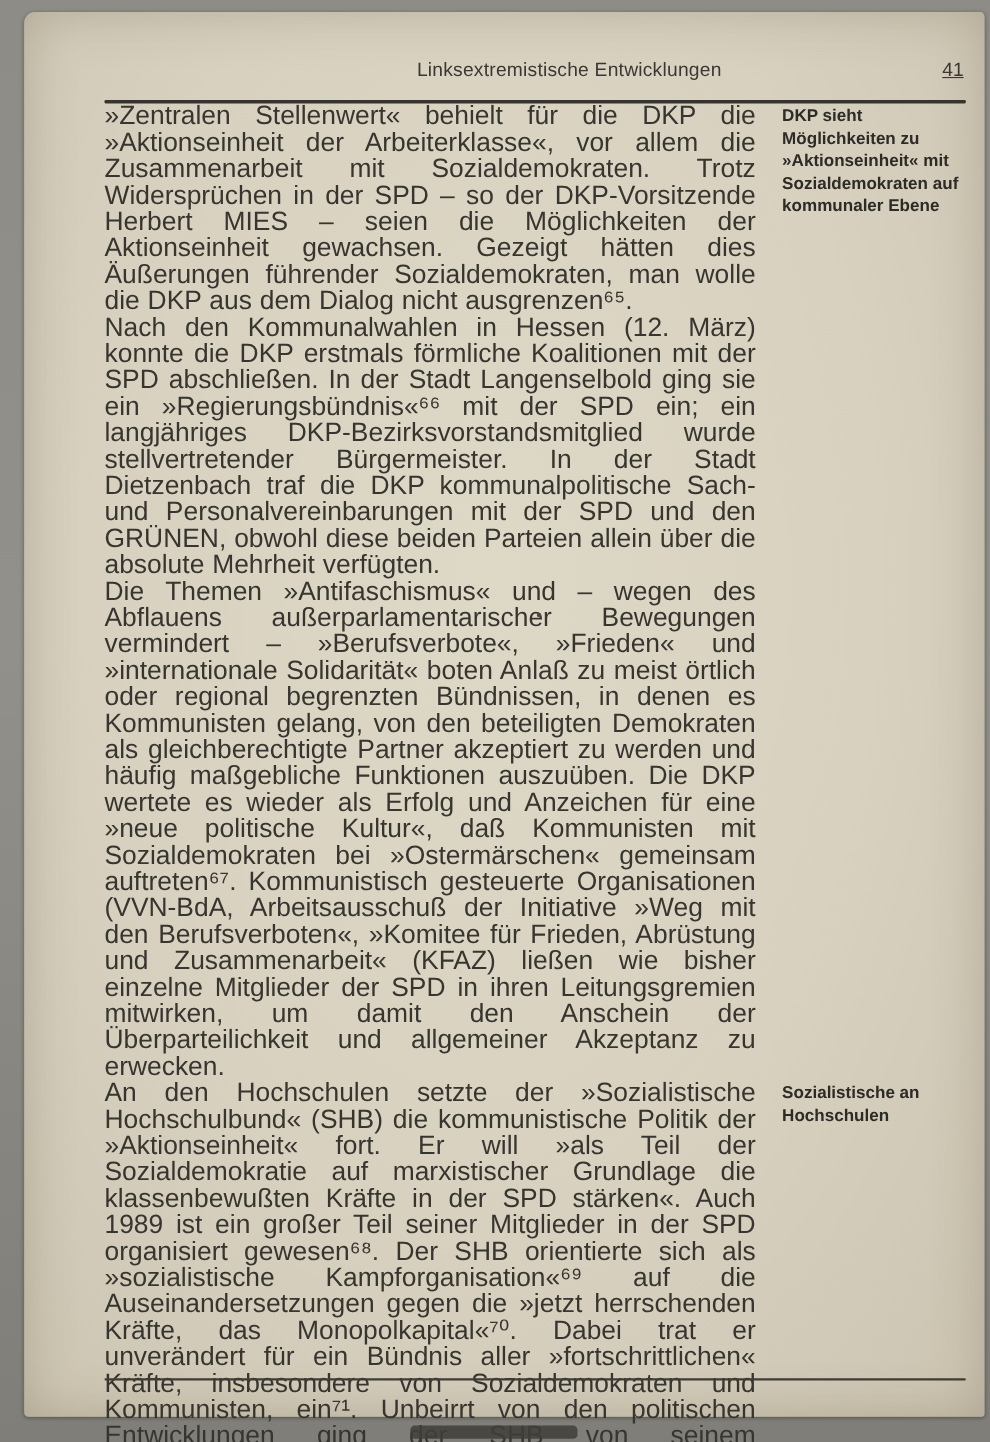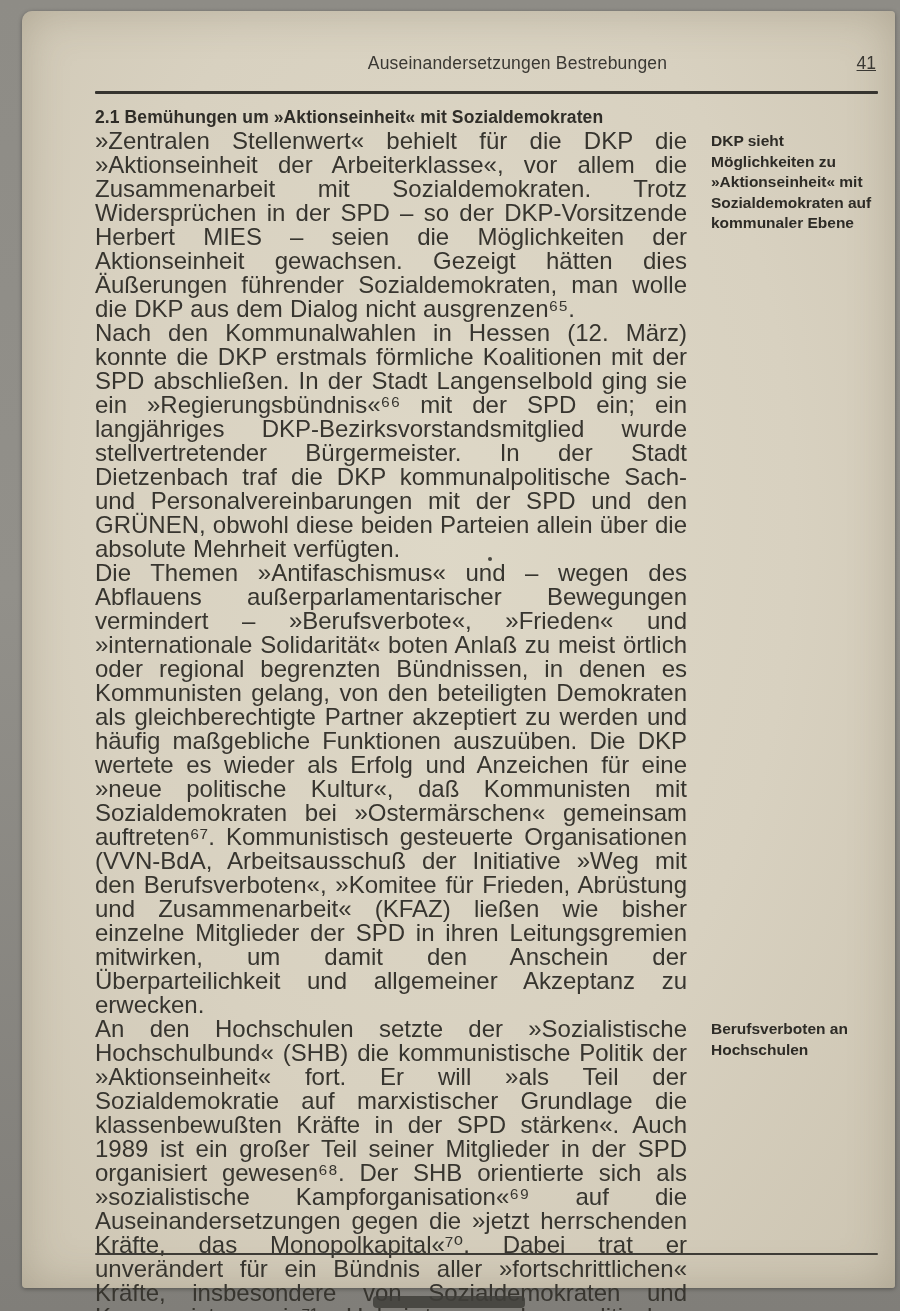--- a/index.html
+++ b/index.html
@@ -58,44 +58,43 @@
 </style>
 </head>
 <body>
 
 <div class="scan">
   <div class="paper">
 
     <div class="type-area">
 
       <header class="page-header">
-        <span class="running-title">Auseinandersetzungen Bestrebungen</span>
+        <span class="running-title">Linksextremistische Entwicklungen</span>
         <span class="page-number">41</span>
       </header>
 
       <div class="header-rule"></div>
 
-      <h2 class="section-heading">2.1 Bemühungen um »Aktionseinheit« mit Sozialdemokraten</h2>
 
       <section class="para-block first">
         <p class="body-text" lang="de">»Zentralen Stellenwert« behielt für die DKP die »Aktionseinheit der Arbeiterklasse«, vor allem die Zusammenarbeit mit Sozialdemokraten. Trotz Widersprüchen in der SPD – so der DKP-Vorsitzende Herbert MIES – seien die Möglichkeiten der Aktionseinheit gewachsen. Gezeigt hätten dies Äußerungen führender Sozialdemokraten, man wolle die DKP aus dem Dialog nicht ausgrenzen⁶⁵.</p>
         <aside class="margin-note">DKP sieht Möglichkeiten zu »Aktionseinheit« mit Sozialdemokraten auf kommunaler Ebene</aside>
       </section>
 
       <section class="para-block">
         <p class="body-text" lang="de">Nach den Kommunalwahlen in Hessen (12. März) konnte die DKP erstmals förmliche Koalitionen mit der SPD abschließen. In der Stadt Langenselbold ging sie ein »Regierungsbündnis«⁶⁶ mit der SPD ein; ein langjähriges DKP-Bezirksvorstandsmitglied wurde stellvertretender Bürgermeister. In der Stadt Dietzenbach traf die DKP kommunalpolitische Sach- und Personalvereinbarungen mit der SPD und den GRÜNEN, obwohl diese beiden Parteien allein über die absolute Mehrheit verfügten.</p>
       </section>
 
       <section class="para-block">
         <p class="body-text" lang="de">Die Themen »Antifaschismus« und – wegen des Abflauens außerparlamentarischer Bewegungen vermindert – »Berufsverbote«, »Frieden« und »internationale Solidarität« boten Anlaß zu meist örtlich oder regional begrenzten Bündnissen, in denen es Kommunisten gelang, von den beteiligten Demokraten als gleichberechtigte Partner akzeptiert zu werden und häufig maßgebliche Funktionen auszuüben. Die DKP wertete es wieder als Erfolg und Anzeichen für eine »neue politische Kultur«, daß Kommunisten mit Sozialdemokraten bei »Ostermärschen« gemeinsam auftreten⁶⁷. Kommunistisch gesteuerte Organisationen (VVN-BdA, Arbeitsausschuß der Initiative »Weg mit den Berufsverboten«, »Komitee für Frieden, Abrüstung und Zusammenarbeit« (KFAZ) ließen wie bisher einzelne Mitglieder der SPD in ihren Leitungsgremien mitwirken, um damit den Anschein der Überparteilichkeit und allgemeiner Akzeptanz zu erwecken.</p>
       </section>
 
       <section class="para-block">
         <p class="body-text" lang="de">An den Hochschulen setzte der »Sozialistische Hochschulbund« (SHB) die kommunistische Politik der »Aktionseinheit« fort. Er will »als Teil der Sozialdemokratie auf marxistischer Grundlage die klassenbewußten Kräfte in der SPD stärken«. Auch 1989 ist ein großer Teil seiner Mitglieder in der SPD organisiert gewesen⁶⁸. Der SHB orientierte sich als »sozialistische Kampforganisation«⁶⁹ auf die Auseinandersetzungen gegen die »jetzt herrschenden Kräfte, das Monopolkapital«⁷⁰. Dabei trat er unverändert für ein Bündnis aller »fortschrittlichen« Kräfte, insbesondere von Sozialdemokraten und Kommunisten, ein⁷¹. Unbeirrt von den politischen Entwicklungen ging der SHB von seinem dogmatischen Kurs nicht ab. Sein politisches Grundverständnis sowie seine Strategie und Taktik in enger Anlehnung an den Marxismus-Leninismus stimmen nach wie vor weitgehend mit denen orthodoxer Kommunisten überein.</p>
-        <aside class="margin-note">Berufsverboten an Hochschulen</aside>
+        <aside class="margin-note">Sozialistische an Hochschulen</aside>
       </section>
 
     </div>
 
     <div class="bottom-rule"></div>
     <div class="artifact-dot"></div>
 
   </div>
   <div class="spine-mark"></div>
 </div>

